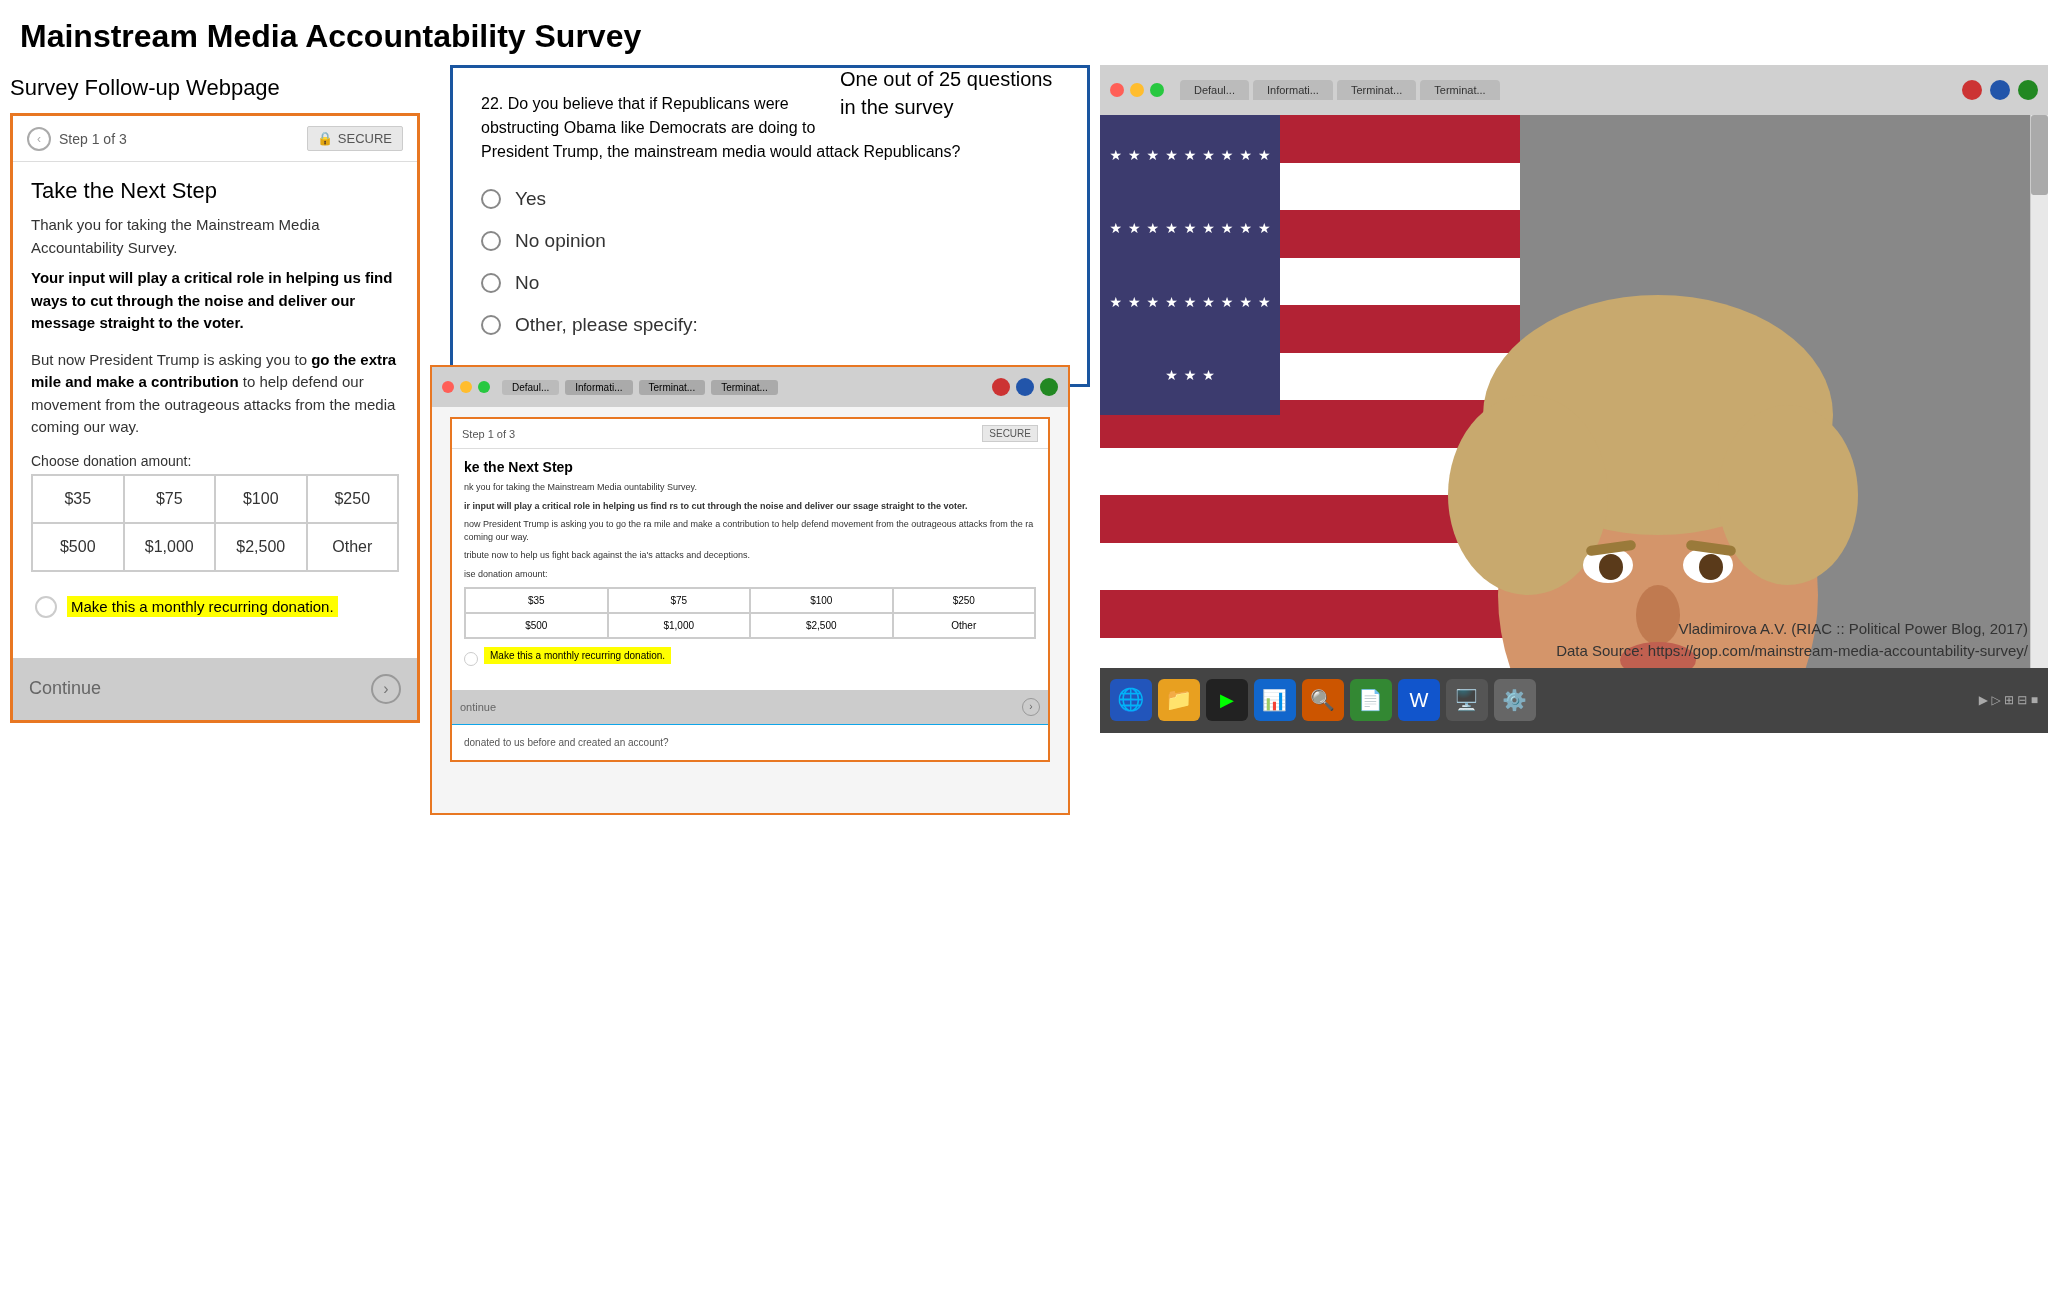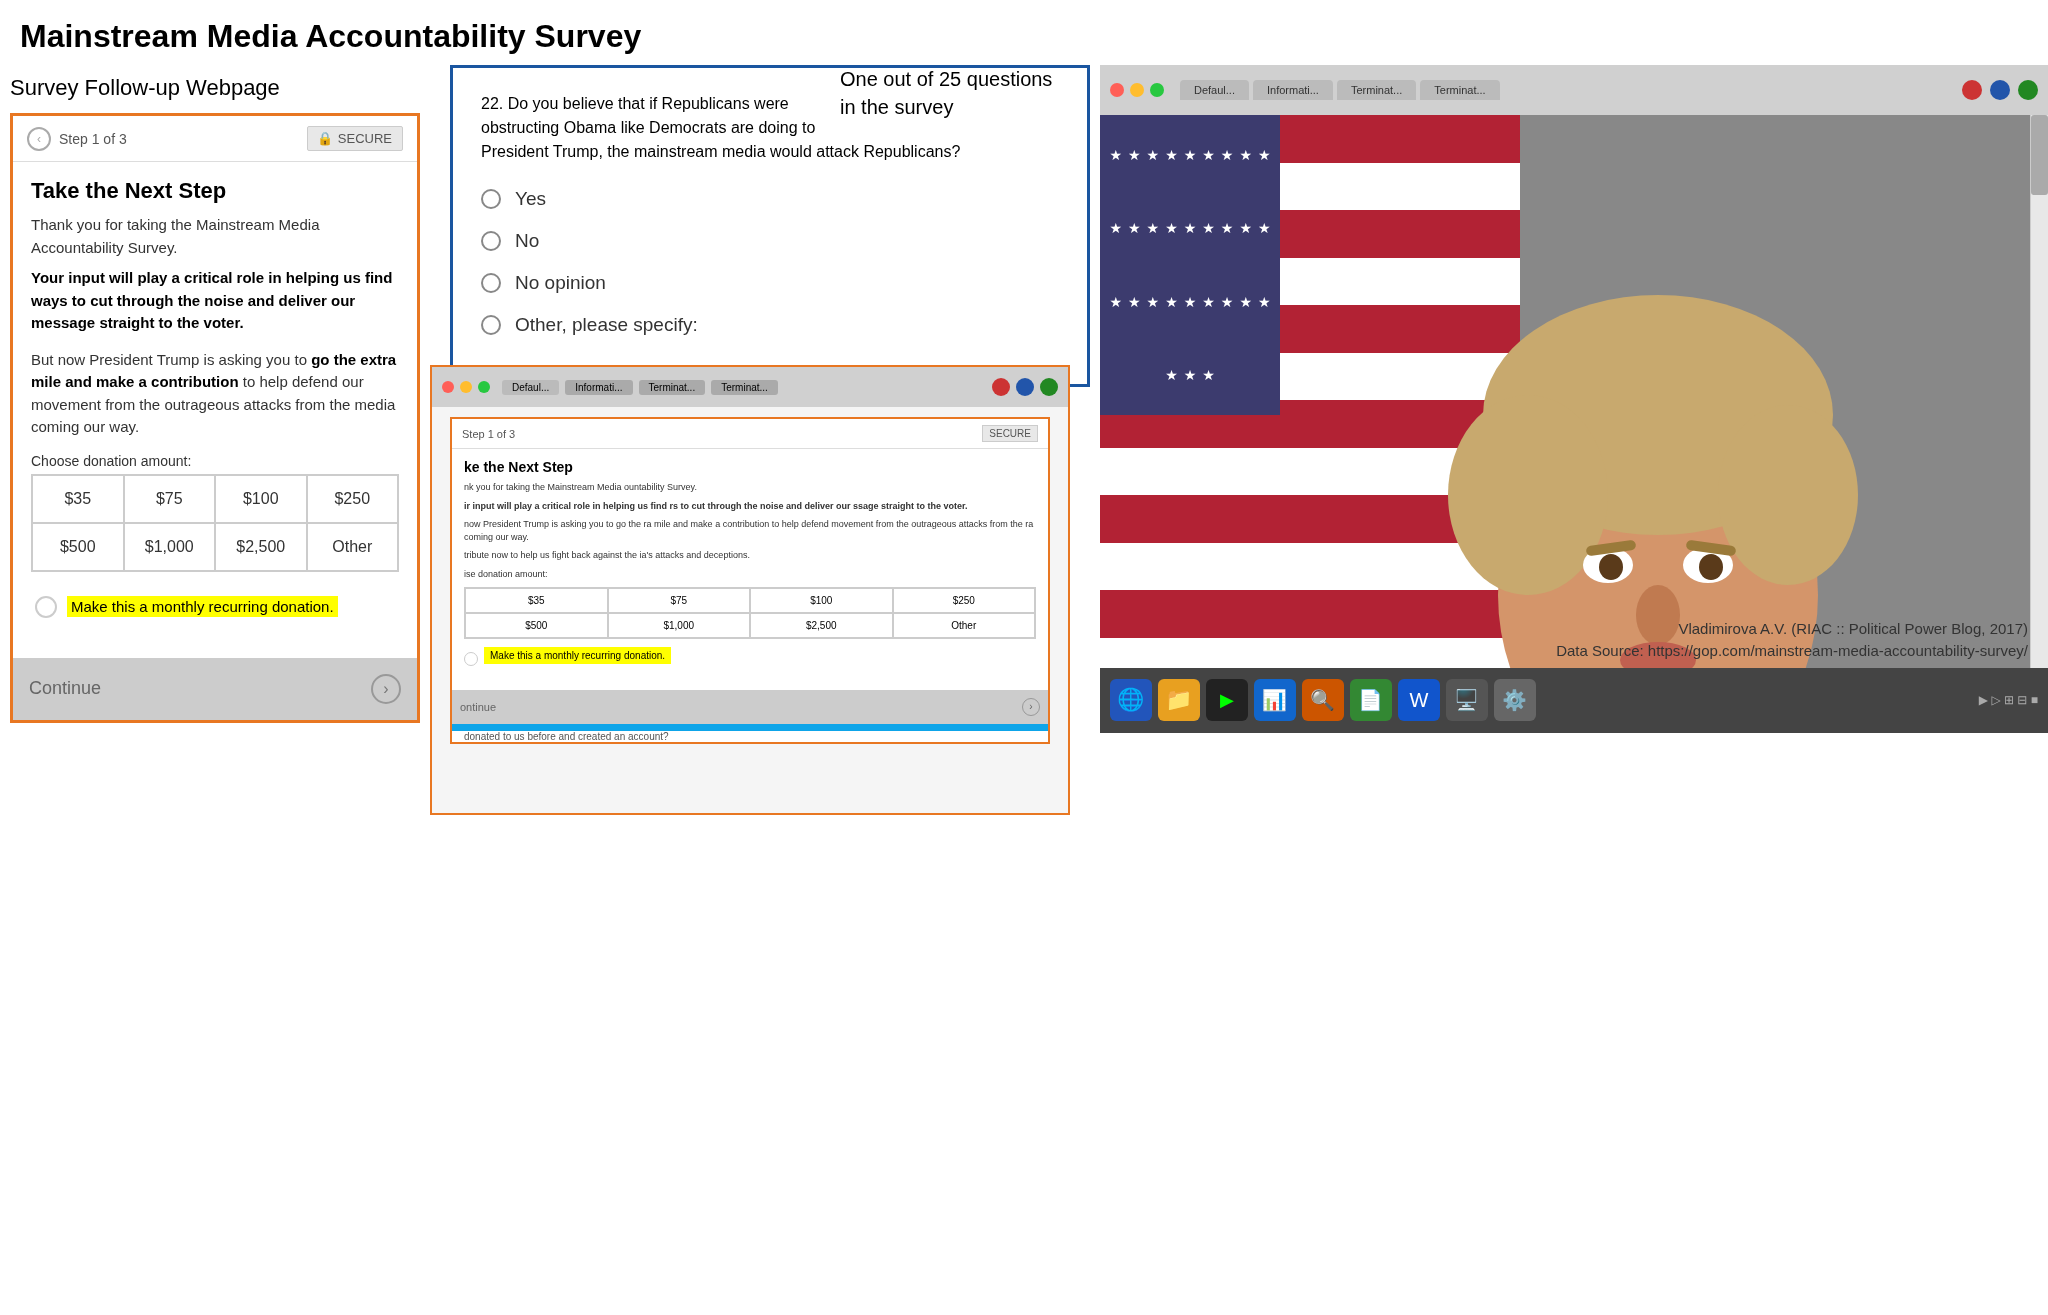--- a/index.html
+++ b/index.html
@@ -91,21 +91,21 @@
       gap: 4px;
       border-radius: 2px;
     }
 
     .donation-body {
       padding: 16px 18px;
     }
 
     .donation-title {
       font-size: 22px;
-      font-weight: bold;
+      font-weight: normal;
       color: #000;
       margin-bottom: 10px;
     }
 
     .donation-subtitle {
       font-size: 15px;
       color: #333;
       margin-bottom: 8px;
       line-height: 1.5;
     }
@@ -414,22 +414,22 @@
       border: 1px solid #999;
       display: flex;
       align-items: center;
       justify-content: center;
       font-size: 10px;
     }
 
     .mini-account {
       font-size: 10px;
       color: #555;
-      padding: 0 12px;
-      border-top: 7px solid #0ea5e9;
+      padding: 12px 12px;
+      border-top: 1px solid #0ea5e9;
     }
 
     
     .browser-chrome {
       position: absolute;
       top: 0;
       right: 0;
       width: 1040px;
       height: 50px;
       background: #d0d0d0;
@@ -551,26 +551,26 @@
         <span> Do you believe that if Republicans were obstructing Obama like Democrats are doing to President Trump, the mainstream media would attack Republicans?</span>
       </div>
 
       <div class="answer-option">
         <div class="radio-circle"></div>
         <span class="answer-label">Yes</span>
       </div>
 
       <div class="answer-option">
         <div class="radio-circle"></div>
-        <span class="answer-label">No</span>
+        <span class="answer-label">No opinion</span>
       </div>
 
       <div class="answer-option">
         <div class="radio-circle"></div>
-        <span class="answer-label">No opinion</span>
+        <span class="answer-label">No</span>
       </div>
 
       <div class="answer-option">
         <div class="radio-circle"></div>
         <span class="answer-label">Other, please specify:</span>
       </div>
     </div>
 
     <div class="screenshot-overlay">
       <div style="background:#d0d0d0; height:40px; display:flex; align-items:center; padding:0 10px; gap:6px;">

